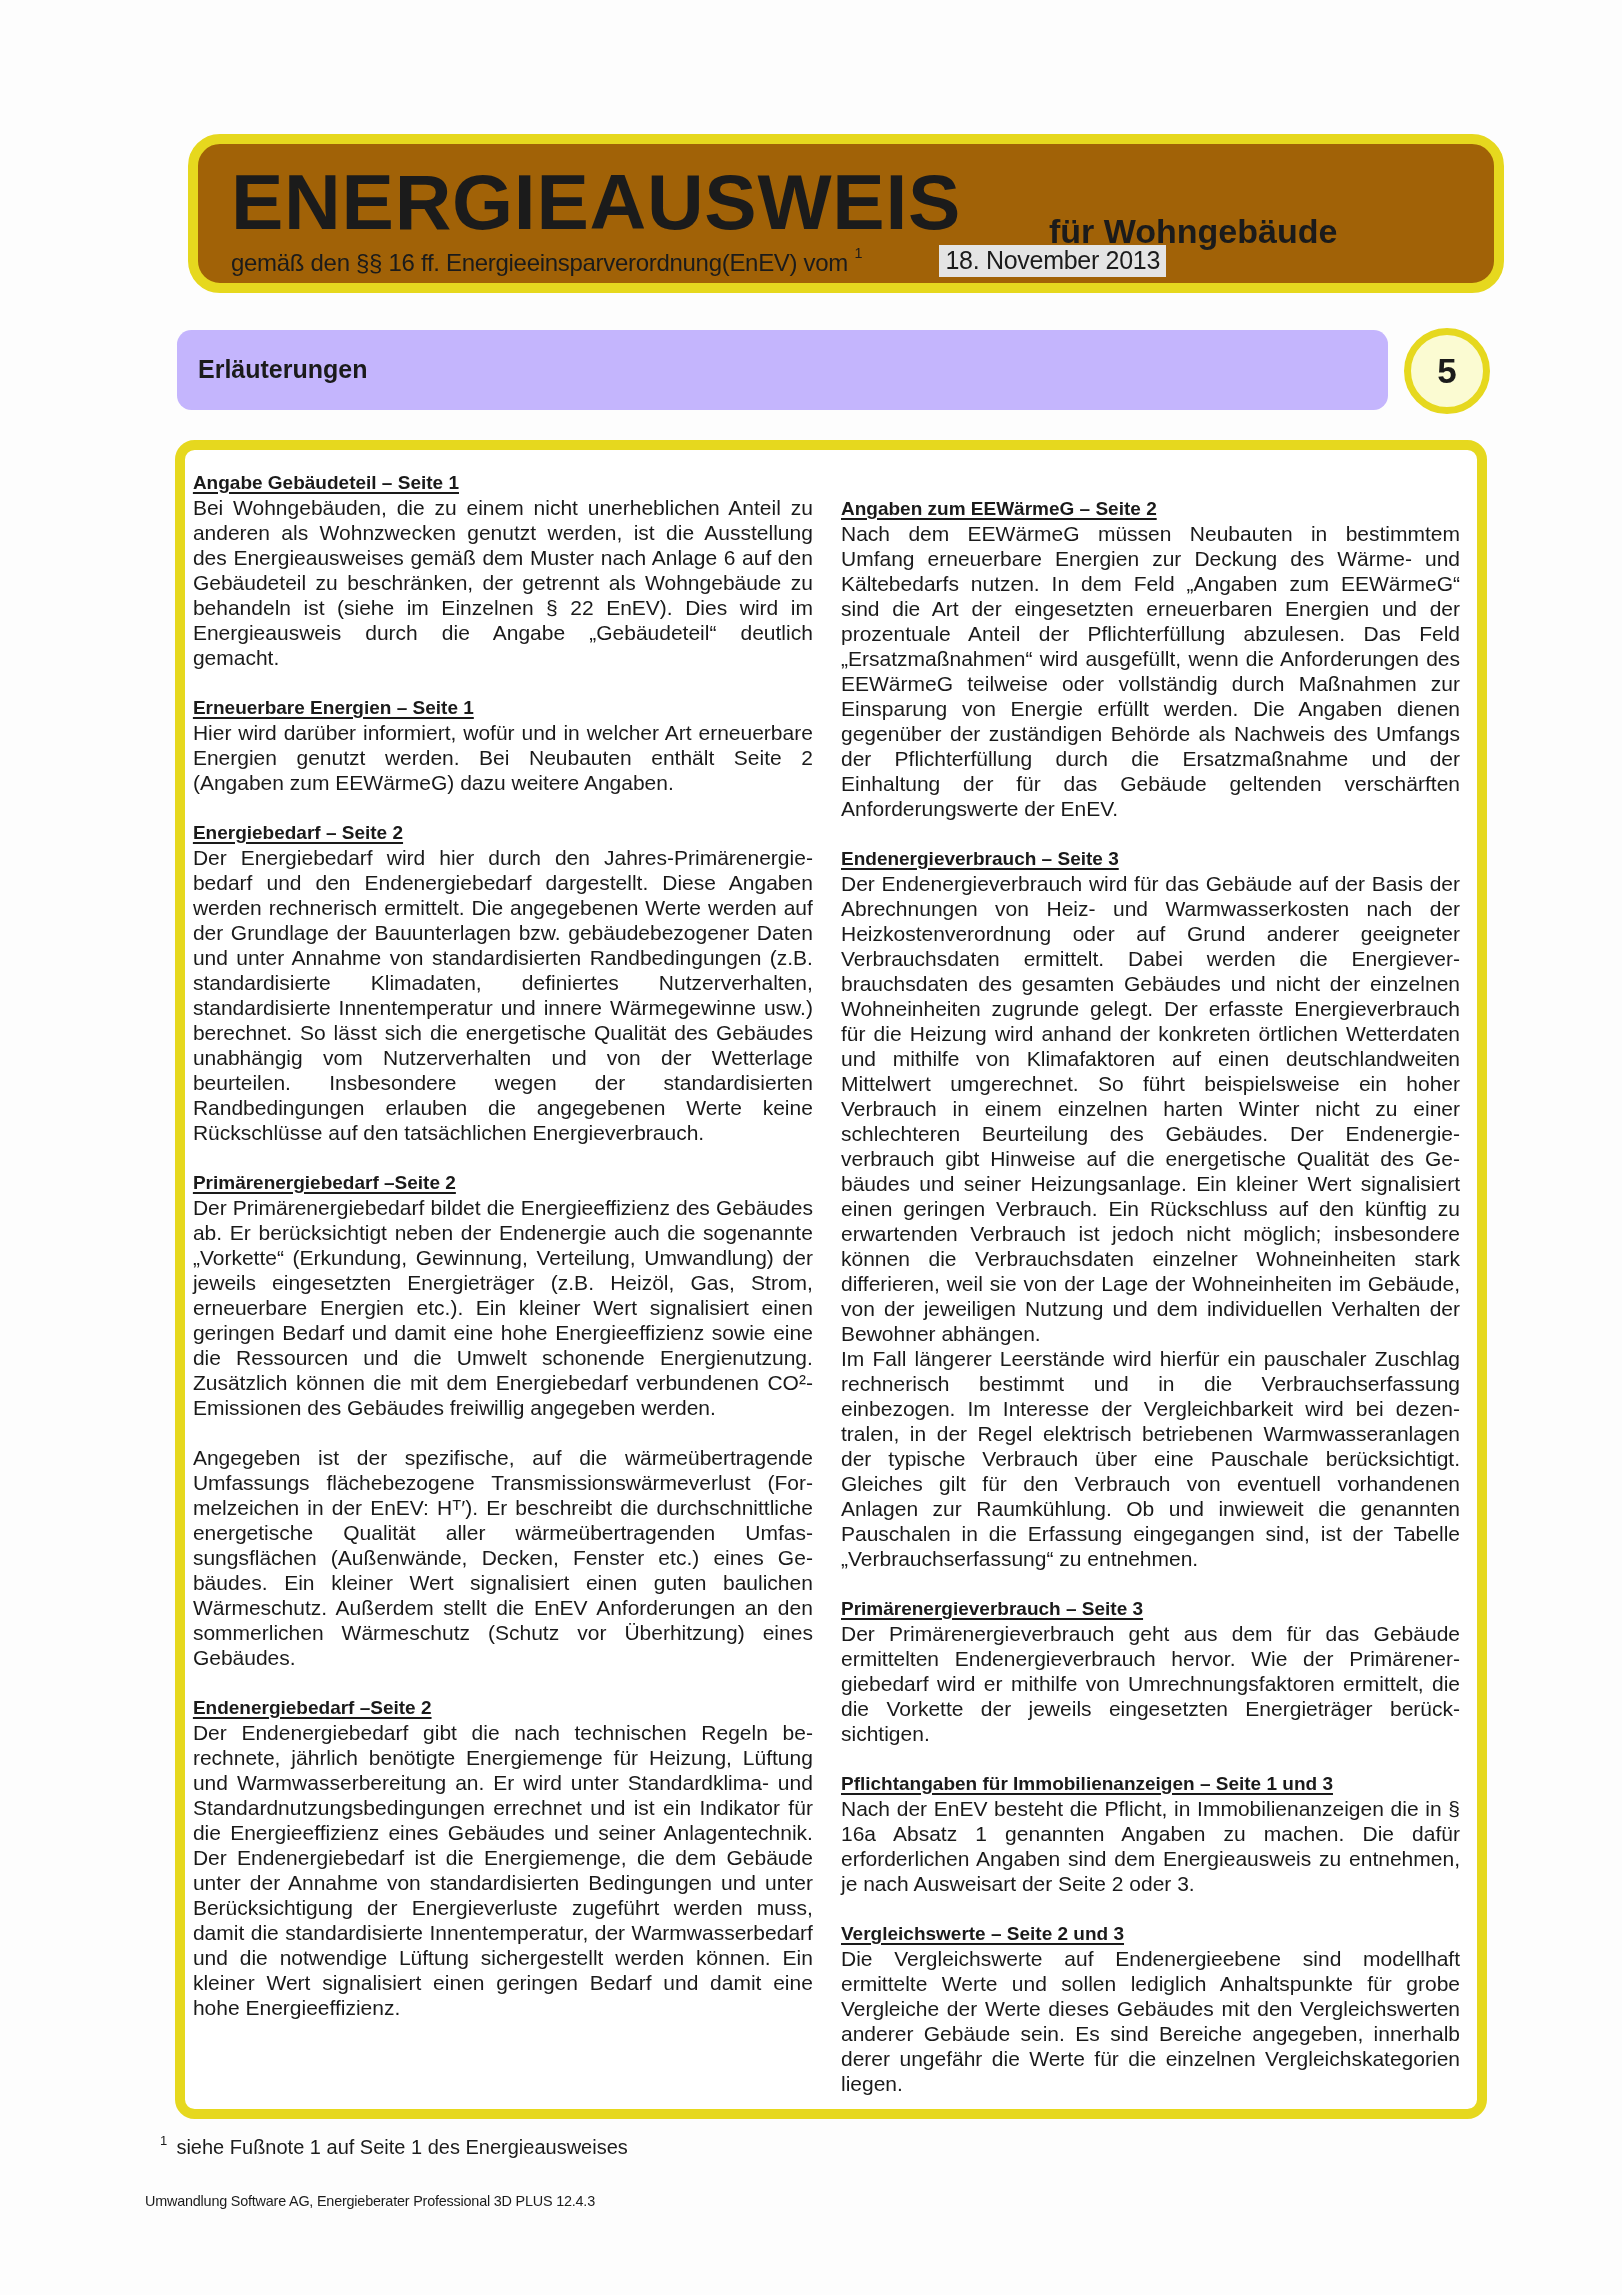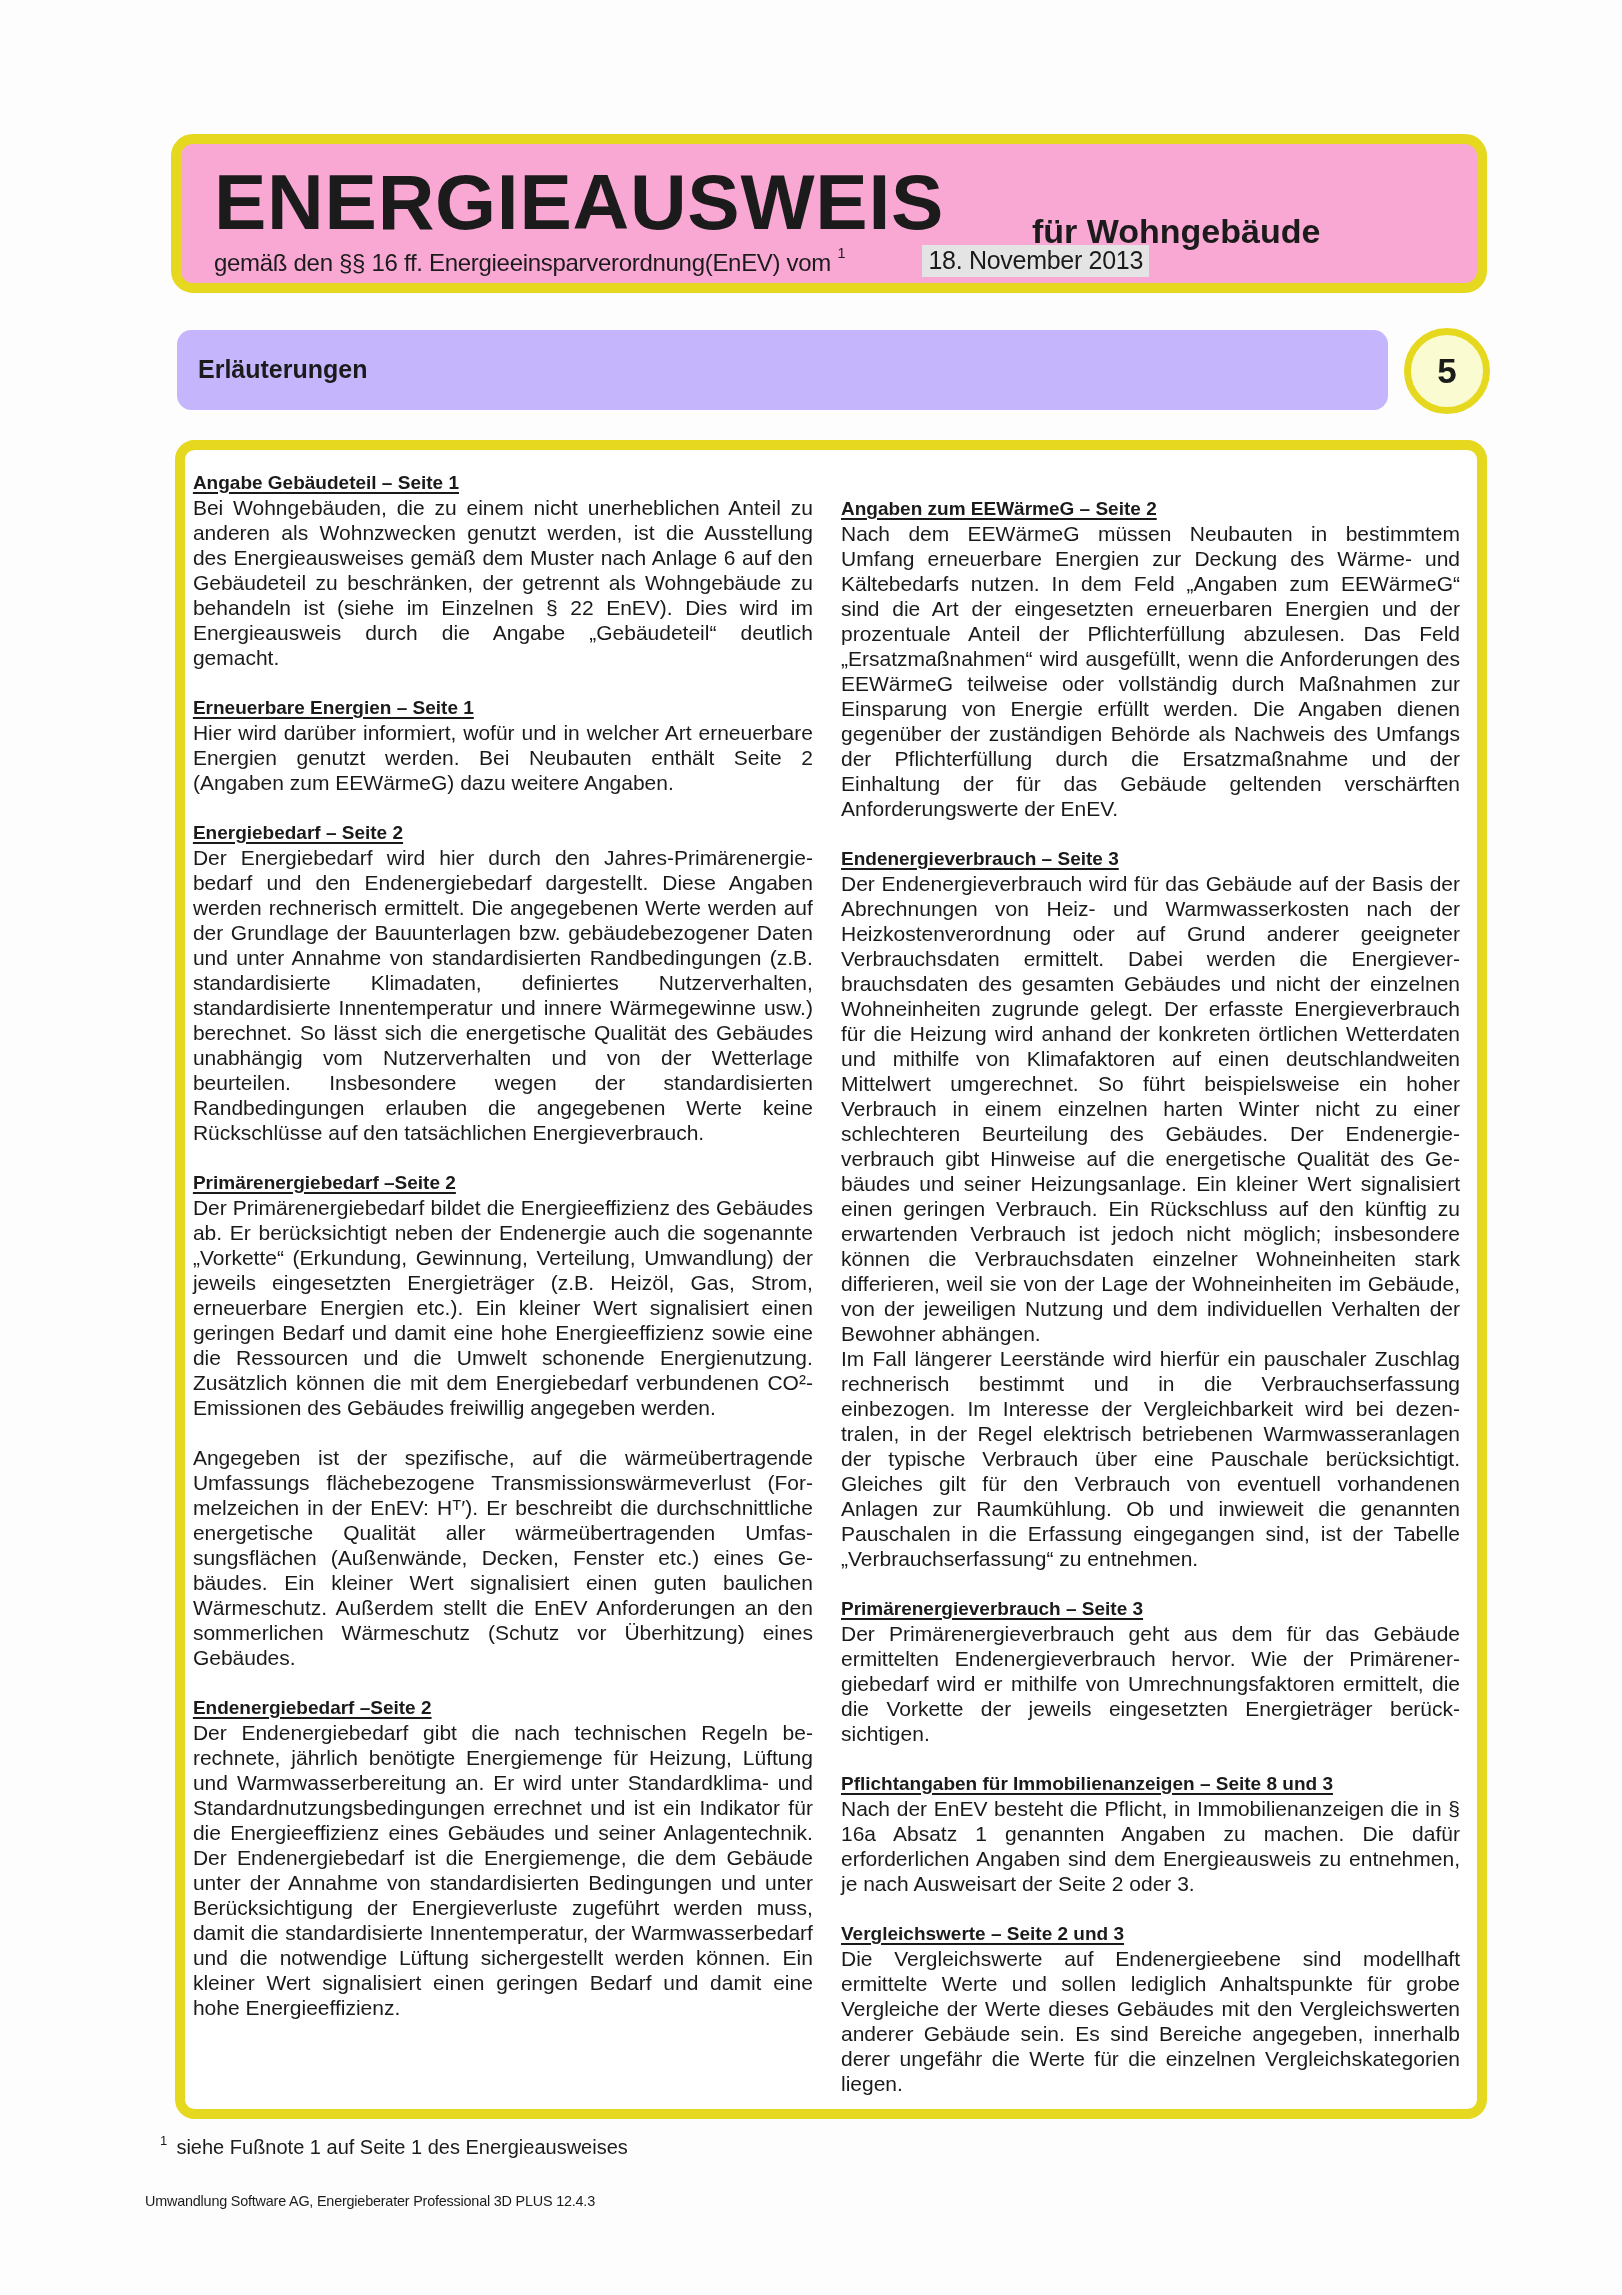--- a/index.html
+++ b/index.html
@@ -5,25 +5,25 @@
   html, body { margin: 0; padding: 0; }
   body {
     width: 1623px; height: 2295px;
     background: #fdfdfd;
     position: relative;
     font-family: "Liberation Sans", "DejaVu Sans", sans-serif;
     color: #1a1a1a;
     overflow: hidden;
   }
   .header-box {
-    position: absolute; left: 171px; top: 134px;
+    position: absolute; left: 188px; top: 134px;
     width: 1296px; height: 139px;
     border: 10.5px solid #e6d81e;
-    border-radius: 22px;
-    background: #f9a8d4;
+    border-radius: 32px;
+    background: #a16207;
   }
   .title {
     position: absolute; left: 33px; top: 19.6px;
     font-size: 77px; font-weight: bold; letter-spacing: 0.7px;
     line-height: 1; color: #1b1b1b;
     transform: scaleX(1.02); transform-origin: left top;
   }
   .subtitle-right {
     position: absolute; left: 851px; top: 68px;
     font-size: 34px; font-weight: bold; color: #1b1b1b;
@@ -142,21 +142,21 @@
       <div class="section">
         <h3>Endenergieverbrauch – Seite 3</h3>
         <p>Der Endenergieverbrauch wird für das Gebäude auf der Basis der Abrechnungen von Heiz- und Warmwasserkosten nach der Heizkostenverordnung oder auf Grund anderer geeigneter Verbrauchsdaten ermittelt. Dabei werden die Energiever­brauchsdaten des gesamten Gebäudes und nicht der einzel­nen Wohneinheiten zugrunde gelegt. Der erfasste Energiever­brauch für die Heizung wird anhand der konkreten örtlichen Wetterdaten und mithilfe von Klimafaktoren auf einen deutsch­landweiten Mittelwert umgerechnet. So führt beispielsweise ein hoher Verbrauch in einem einzelnen harten Winter nicht zu ei­ner schlechteren Beurteilung des Gebäudes. Der Endenergie­verbrauch gibt Hinweise auf die energetische Qualität des Ge­bäudes und seiner Heizungsanlage. Ein kleiner Wert signali­siert einen geringen Verbrauch. Ein Rückschluss auf den künf­tig zu erwartenden Verbrauch ist jedoch nicht möglich; insbe­sondere können die Verbrauchsdaten einzelner Wohneinheiten stark differieren, weil sie von der Lage der Wohneinheiten im Gebäude, von der jeweiligen Nutzung und dem individuellen Verhalten der Bewohner abhängen.</p>
         <p>Im Fall längerer Leerstände wird hierfür ein pauschaler Zu­schlag rechnerisch bestimmt und in die Verbrauchserfassung einbezogen. Im Interesse der Vergleichbarkeit wird bei dezen­tralen, in der Regel elektrisch betriebenen Warmwasseranla­gen der typische Verbrauch über eine Pauschale berücksich­tigt. Gleiches gilt für den Verbrauch von eventuell vorhandenen Anlagen zur Raumkühlung. Ob und inwieweit die genannten Pauschalen in die Erfassung eingegangen sind, ist der Tabelle „Verbrauchserfassung“ zu entnehmen.</p>
       </div>
       <div class="section">
         <h3>Primärenergieverbrauch – Seite 3</h3>
         <p>Der Primärenergieverbrauch geht aus dem für das Gebäude ermittelten Endenergieverbrauch hervor. Wie der Primärener­giebedarf wird er mithilfe von Umrechnungsfaktoren ermittelt, die die Vorkette der jeweils eingesetzten Energieträger berück­sichtigen.</p>
       </div>
       <div class="section">
-        <h3>Pflichtangaben für Immobilienanzeigen – Seite 8 und 3</h3>
+        <h3>Pflichtangaben für Immobilienanzeigen – Seite 1 und 3</h3>
         <p>Nach der EnEV besteht die Pflicht, in Immobilienanzeigen die in § 16a Absatz 1 genannten Angaben zu machen. Die dafür erforderlichen Angaben sind dem Energieausweis zu entneh­men, je nach Ausweisart der Seite 2 oder 3.</p>
       </div>
       <div class="section">
         <h3>Vergleichswerte – Seite 2 und 3</h3>
         <p>Die Vergleichswerte auf Endenergieebene sind modellhaft ermittelte Werte und sollen lediglich Anhaltspunkte für grobe Vergleiche der Werte dieses Gebäudes mit den Vergleichs­werten anderer Gebäude sein. Es sind Bereiche angegeben, innerhalb derer ungefähr die Werte für die einzelnen Vergleichskategorien liegen.</p>
       </div>
     </div>
 </div>
 
 <div class="footnote">

